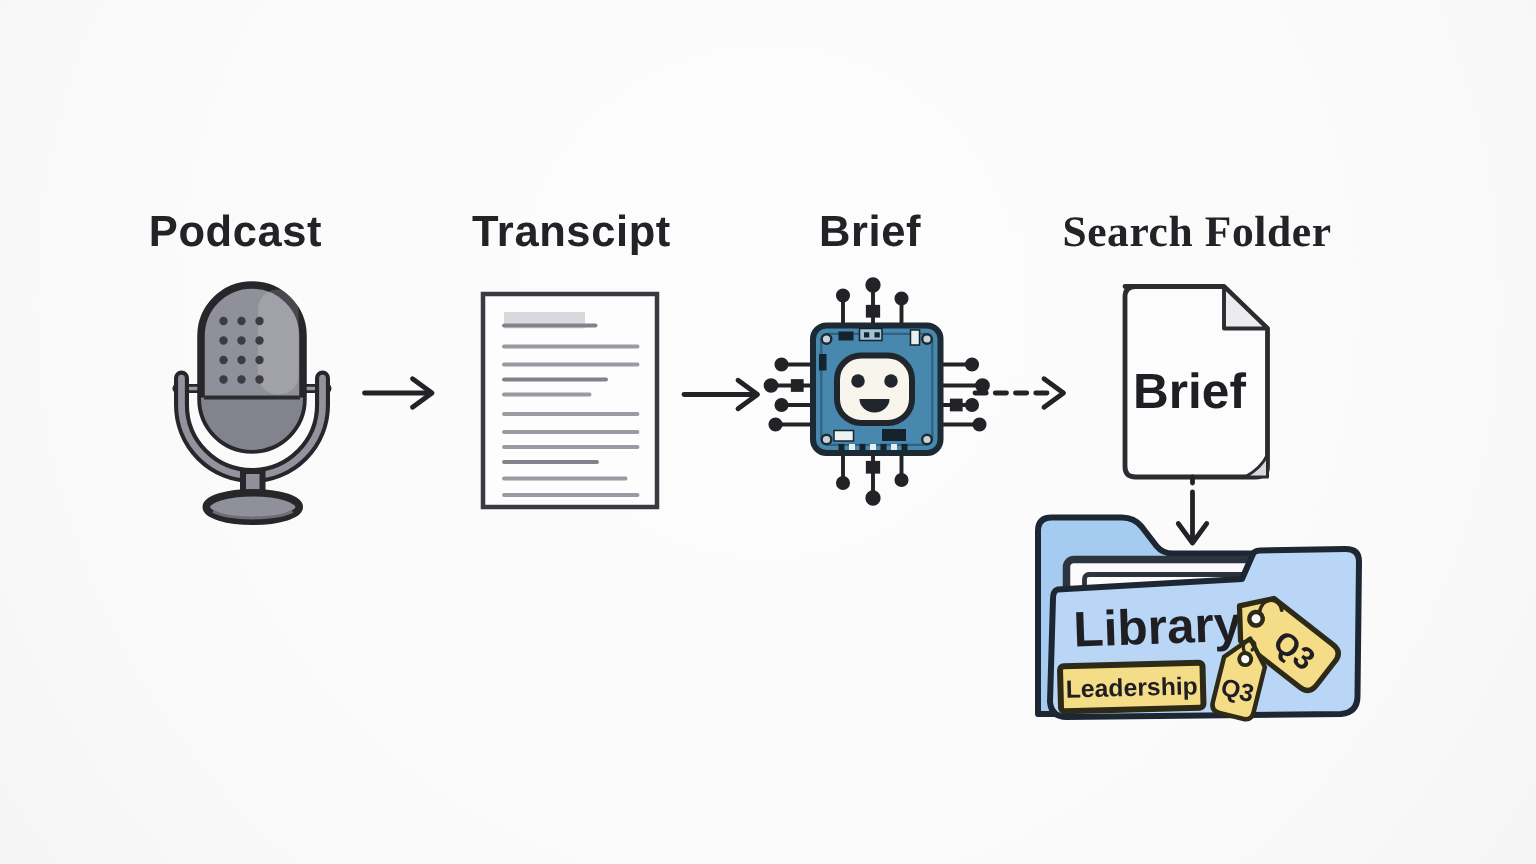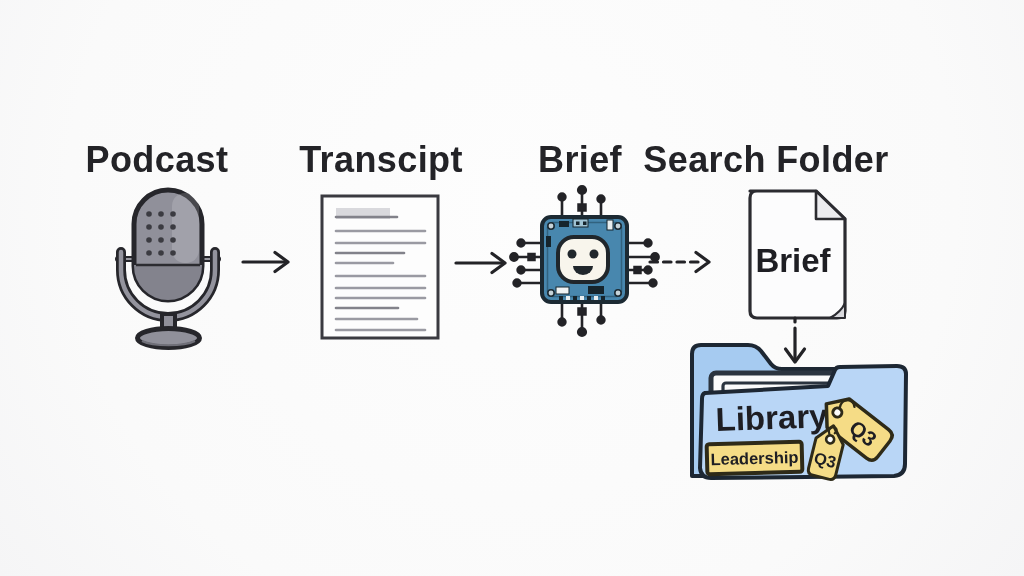--- a/index.html
+++ b/index.html
@@ -4,26 +4,26 @@
 <style>
   :root{
     --background:#fafafa; --ink:#232327; --mic-gray:#90909a; --mic-gray-dark:#83838d;
     --chip-blue:#4887ae; --folder-blue-back:#a6cbf1; --folder-blue-front:#b9d6f6;
     --tag-yellow:#f5dc86; --paper-white:#fbfbfb;
   }
   html,body{margin:0;padding:0;}
   body{background:#ffffff;font-family:"Liberation Sans",sans-serif;}
   .canvas{position:relative;width:1024px;height:576px;overflow:hidden;
     background:radial-gradient(circle at 50% 35%, #fdfdfd 0%, var(--background) 70%, #f5f5f6 100%);}
-  .step-label{position:absolute;font-weight:700;font-size:36px;color:var(--ink);
+  .step-label{position:absolute;font-weight:700;font-size:29px;color:var(--ink);
     text-align:center;letter-spacing:.4px;}
   #lbl-podcast{left:57px;top:139px;width:200px;}
   #lbl-transcript{left:281px;top:139px;width:200px;text-align:center;}
   #lbl-neat{left:480px;top:139px;width:200px;}
-  #lbl-search-folder{left:636px;top:139px;width:260px;}
+  #lbl-search-folder{left:668px;top:139px;width:260px;font-family:Liberation Serif, serif;}
   svg{position:absolute;left:0;top:0;}
   .arrow{stroke:var(--ink);stroke-width:3.2;fill:none;stroke-linecap:round;stroke-linejoin:round;}
   .doc-line{stroke:#9a9aa2;stroke-width:2.6;stroke-linecap:round;}
   .doc-line.dark{stroke:#82828a;}
   .svg-text{font-family:"Liberation Sans",sans-serif;font-weight:700;fill:#1e1e23;}
 </style>
 </head>
 <body>
 
 <div class="canvas">

